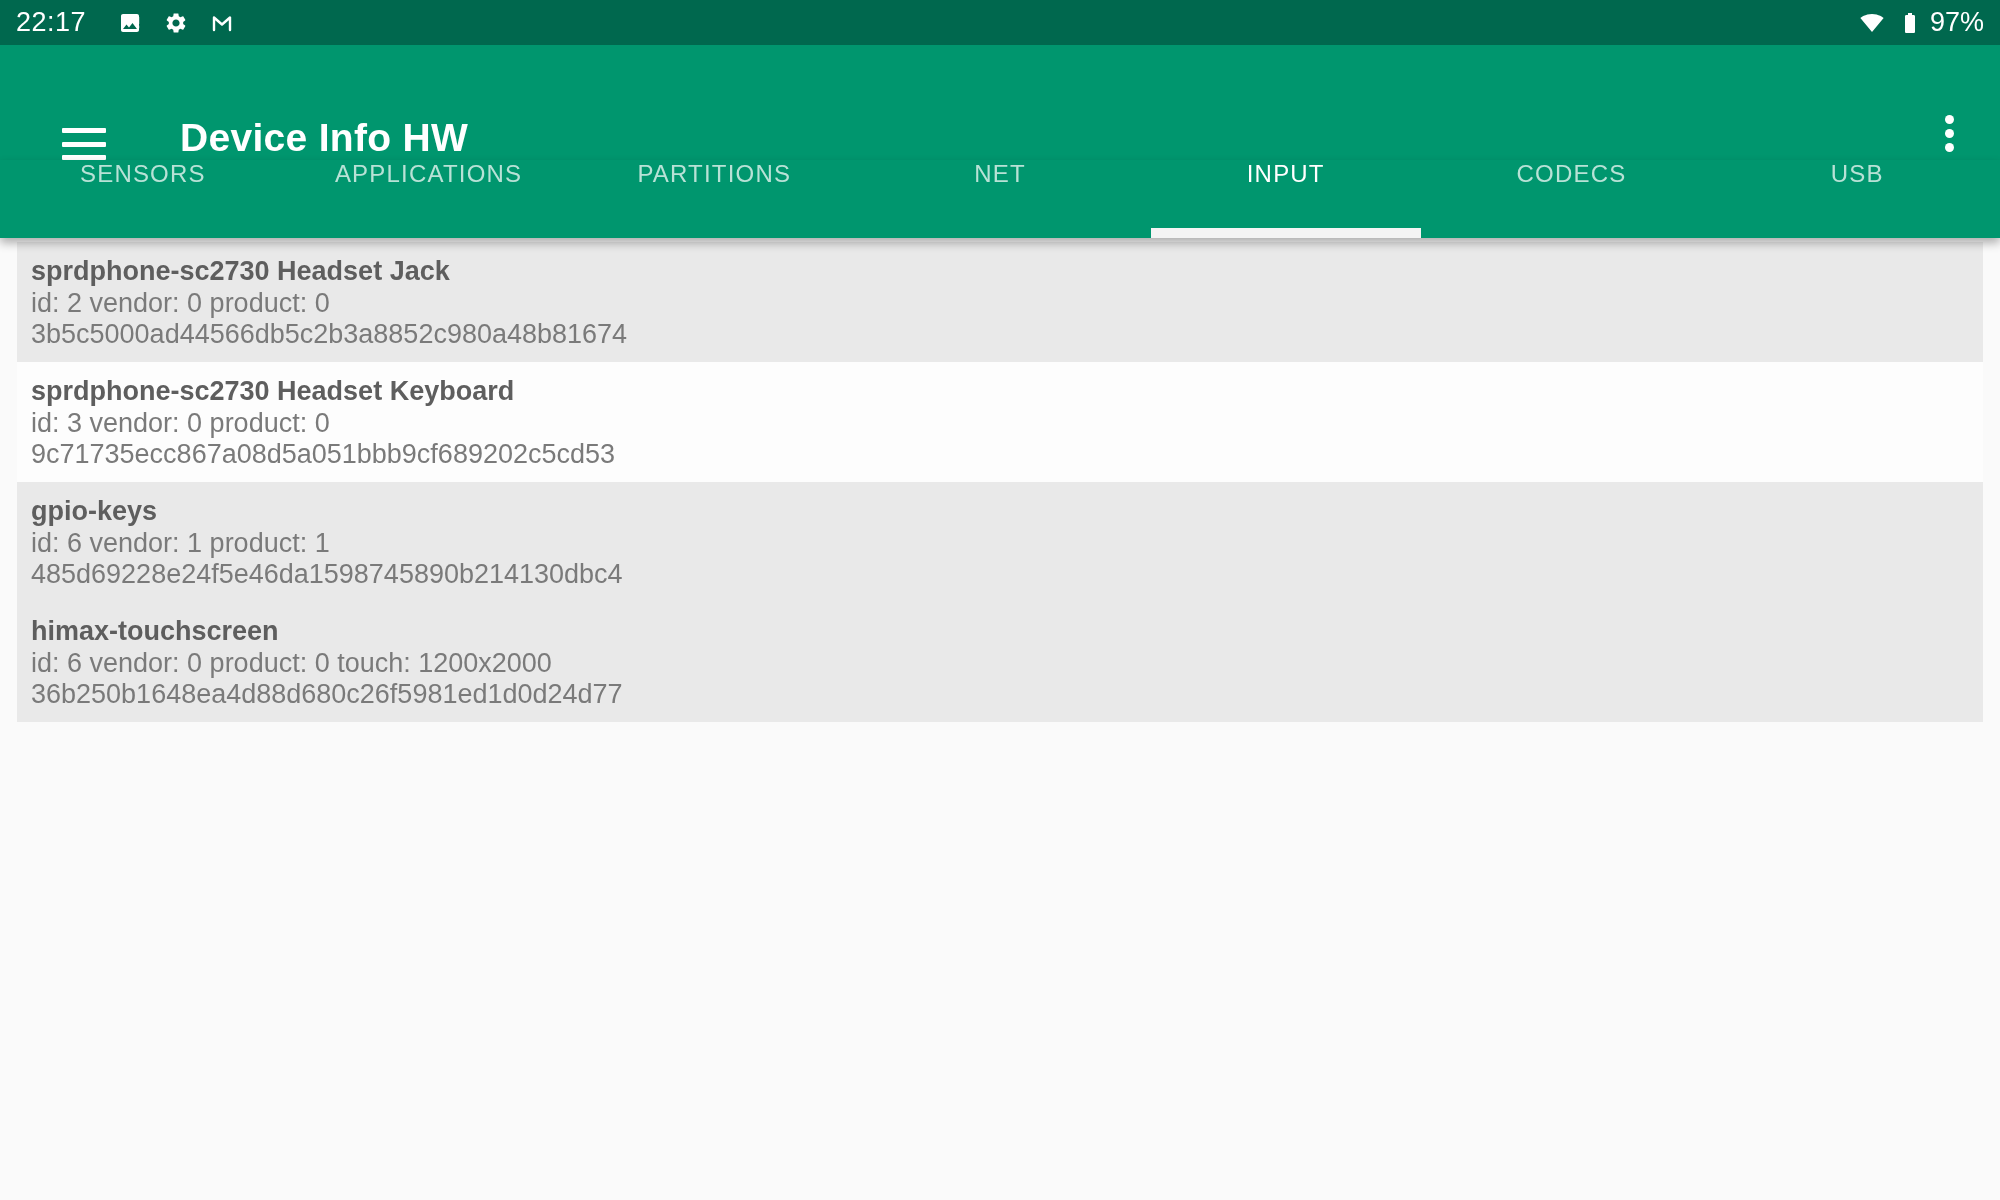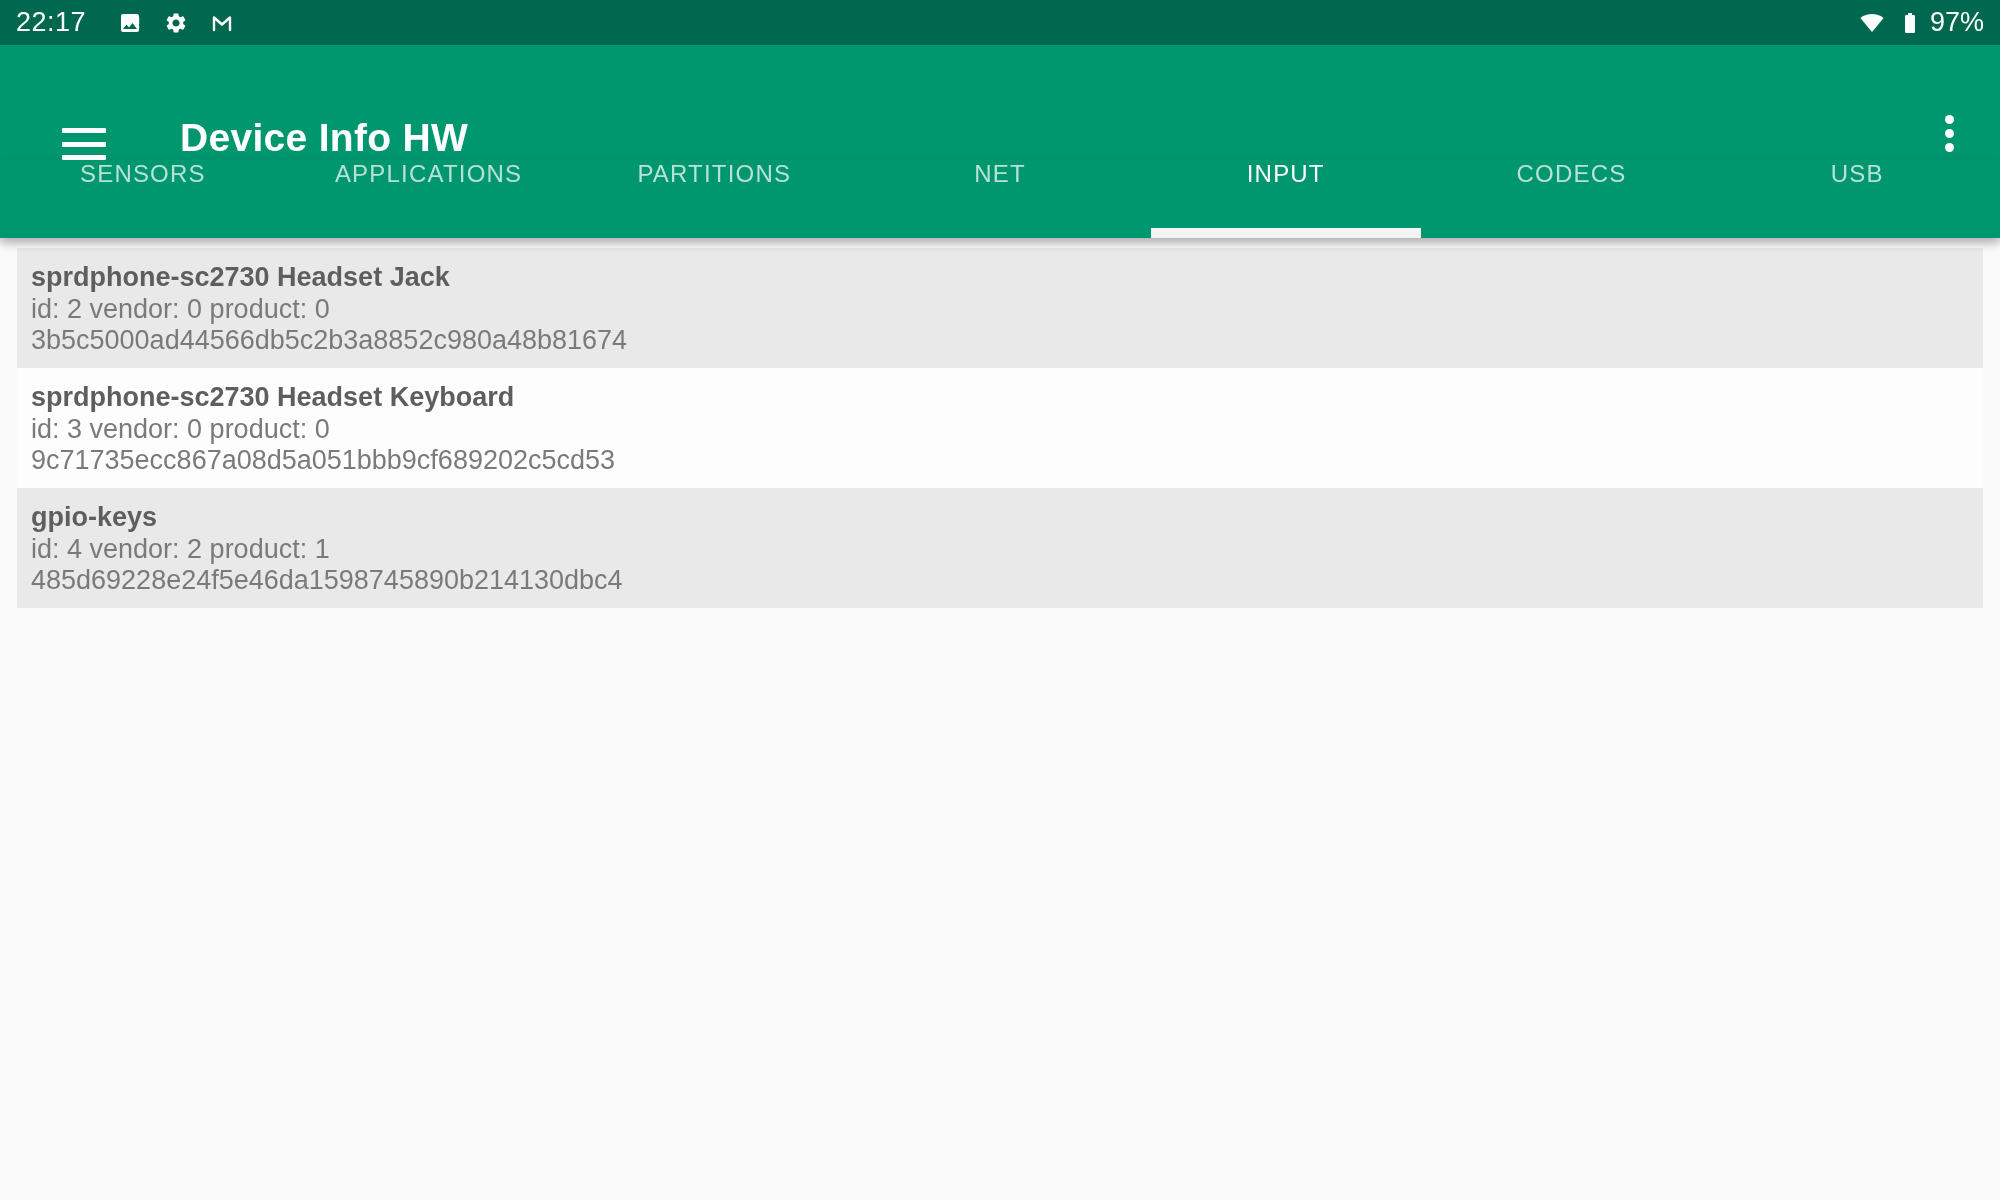--- a/index.html
+++ b/index.html
@@ -43,21 +43,21 @@
   .tab{
     flex:1 1 0;display:flex;justify-content:center;
     color:rgba(255,255,255,0.72);font-size:24px;font-weight:500;
     letter-spacing:1.2px;position:relative;cursor:pointer;
     text-transform:uppercase;user-select:none;
   }
   .tab.selected{color:#ffffff;}
   .indicator{position:absolute;left:8px;right:8px;bottom:0;height:10px;background:#f4f4f4;}
 
   
-  .content{flex:1 1 auto;background:#fafafa;padding-top:10px;overflow:hidden;}
+  .content{flex:1 1 auto;background:#fafafa;padding-top:4px;overflow:hidden;}
   .row{
     margin:0 17px;padding:12px 14px;box-sizing:border-box;
     background:#fdfdfd;
   }
   .row.alt{background:#e9e9e9;}
   .row-title{font-size:27px;font-weight:700;color:#5e5e5e;line-height:34px;}
   .row-line{font-size:27px;font-weight:400;color:#7a7a7a;line-height:31px;}
 </style>
 </head>
 <body>
@@ -135,18 +135,23 @@
         <div class="row-line">id: 2 vendor: 0 product: 0</div>
         <div class="row-line">3b5c5000ad44566db5c2b3a8852c980a48b81674</div>
       </div>
       <div class="row">
         <div class="row-title">sprdphone-sc2730 Headset Keyboard</div>
         <div class="row-line">id: 3 vendor: 0 product: 0</div>
         <div class="row-line">9c71735ecc867a08d5a051bbb9cf689202c5cd53</div>
       </div>
       <div class="row alt">
         <div class="row-title">gpio-keys</div>
-        <div class="row-line">id: 4 vendor: 2 product: 1</div>
+        <div class="row-line">id: 6 vendor: 1 product: 1</div>
         <div class="row-line">485d69228e24f5e46da1598745890b214130dbc4</div>
+      </div>
+      <div class="row alt">
+        <div class="row-title">himax-touchscreen</div>
+        <div class="row-line">id: 6 vendor: 0 product: 0 touch: 1200x2000</div>
+        <div class="row-line">36b250b1648ea4d88d680c26f5981ed1d0d24d77</div>
       </div>
     </div>
 
 </div>
 
 </body></html>

